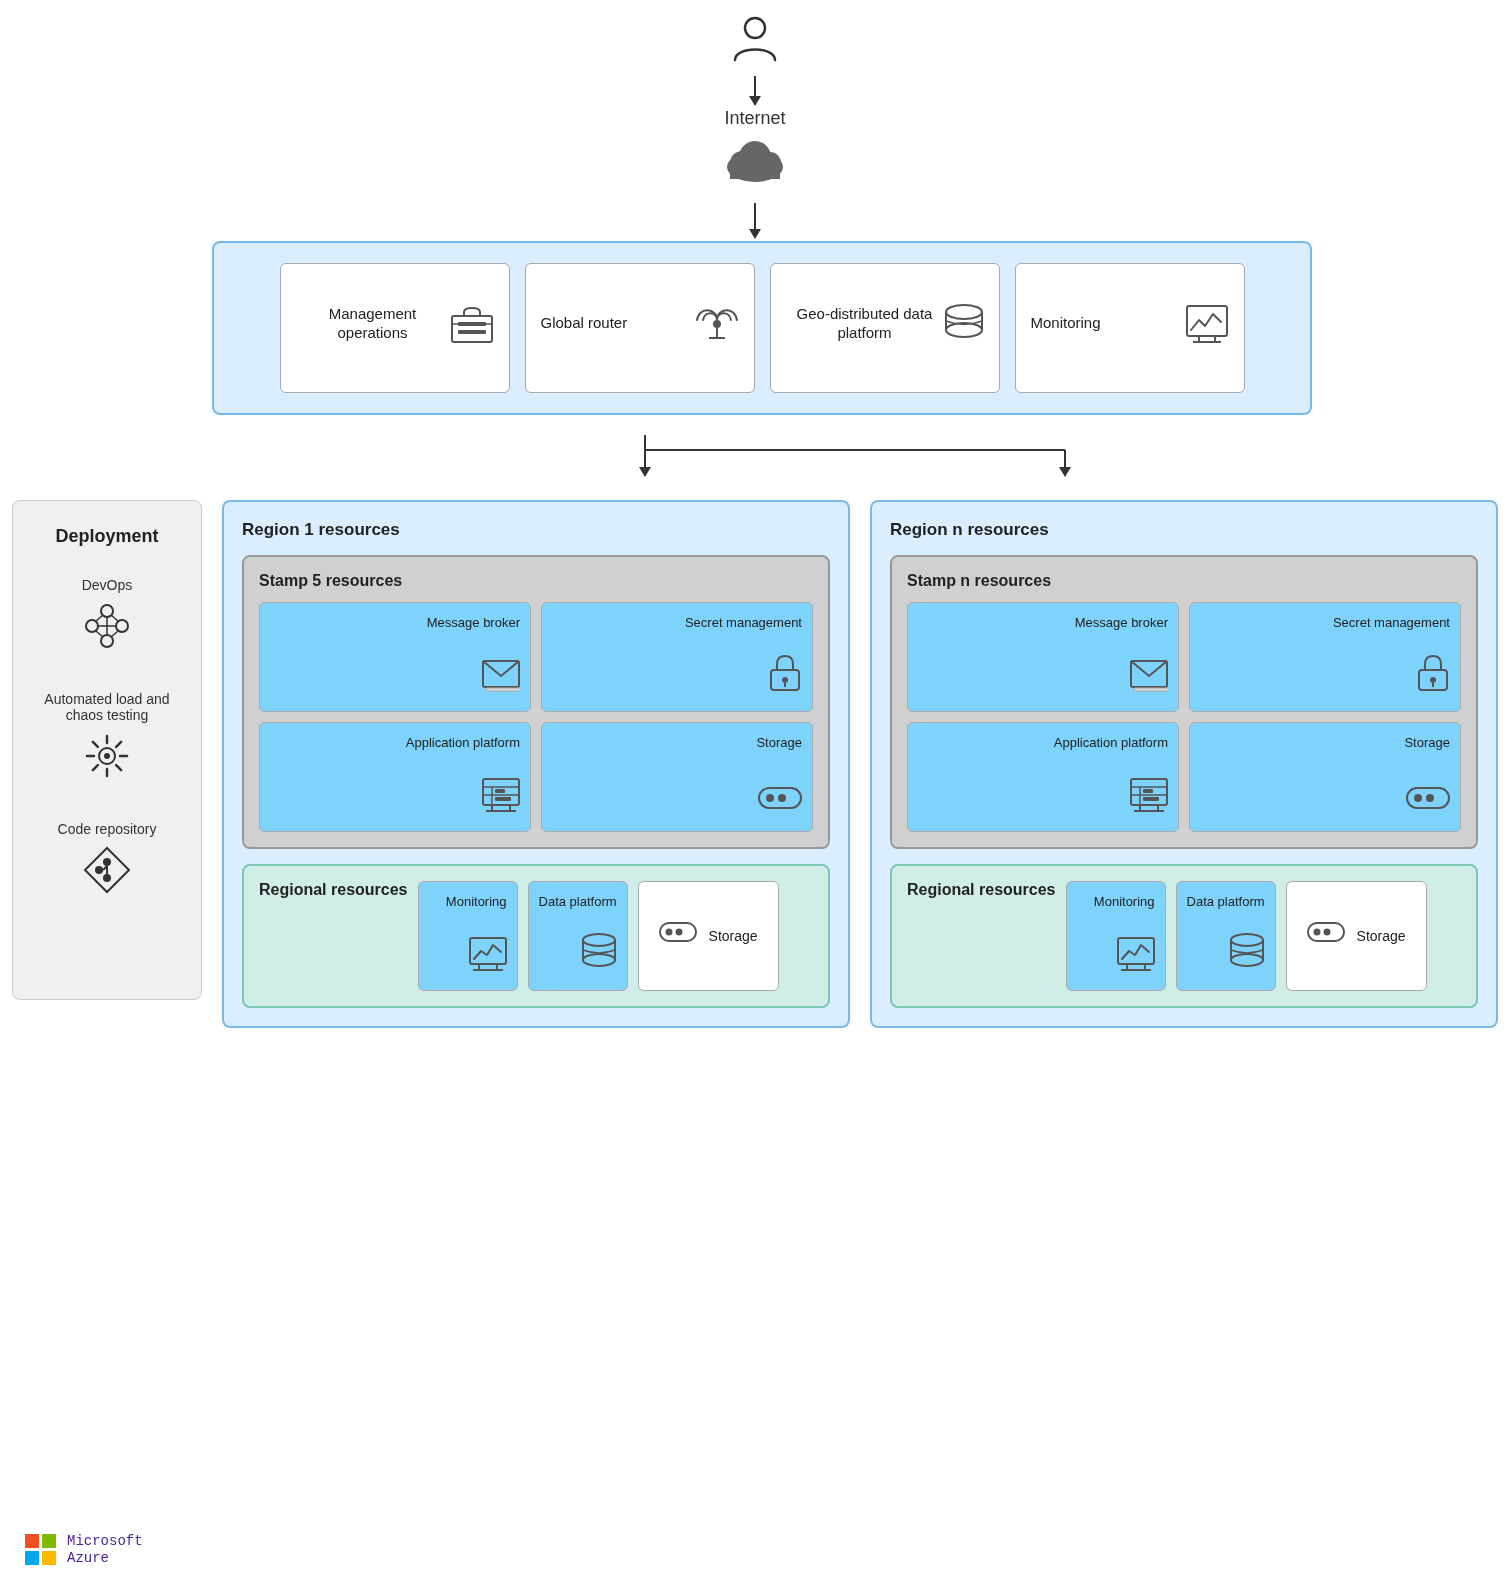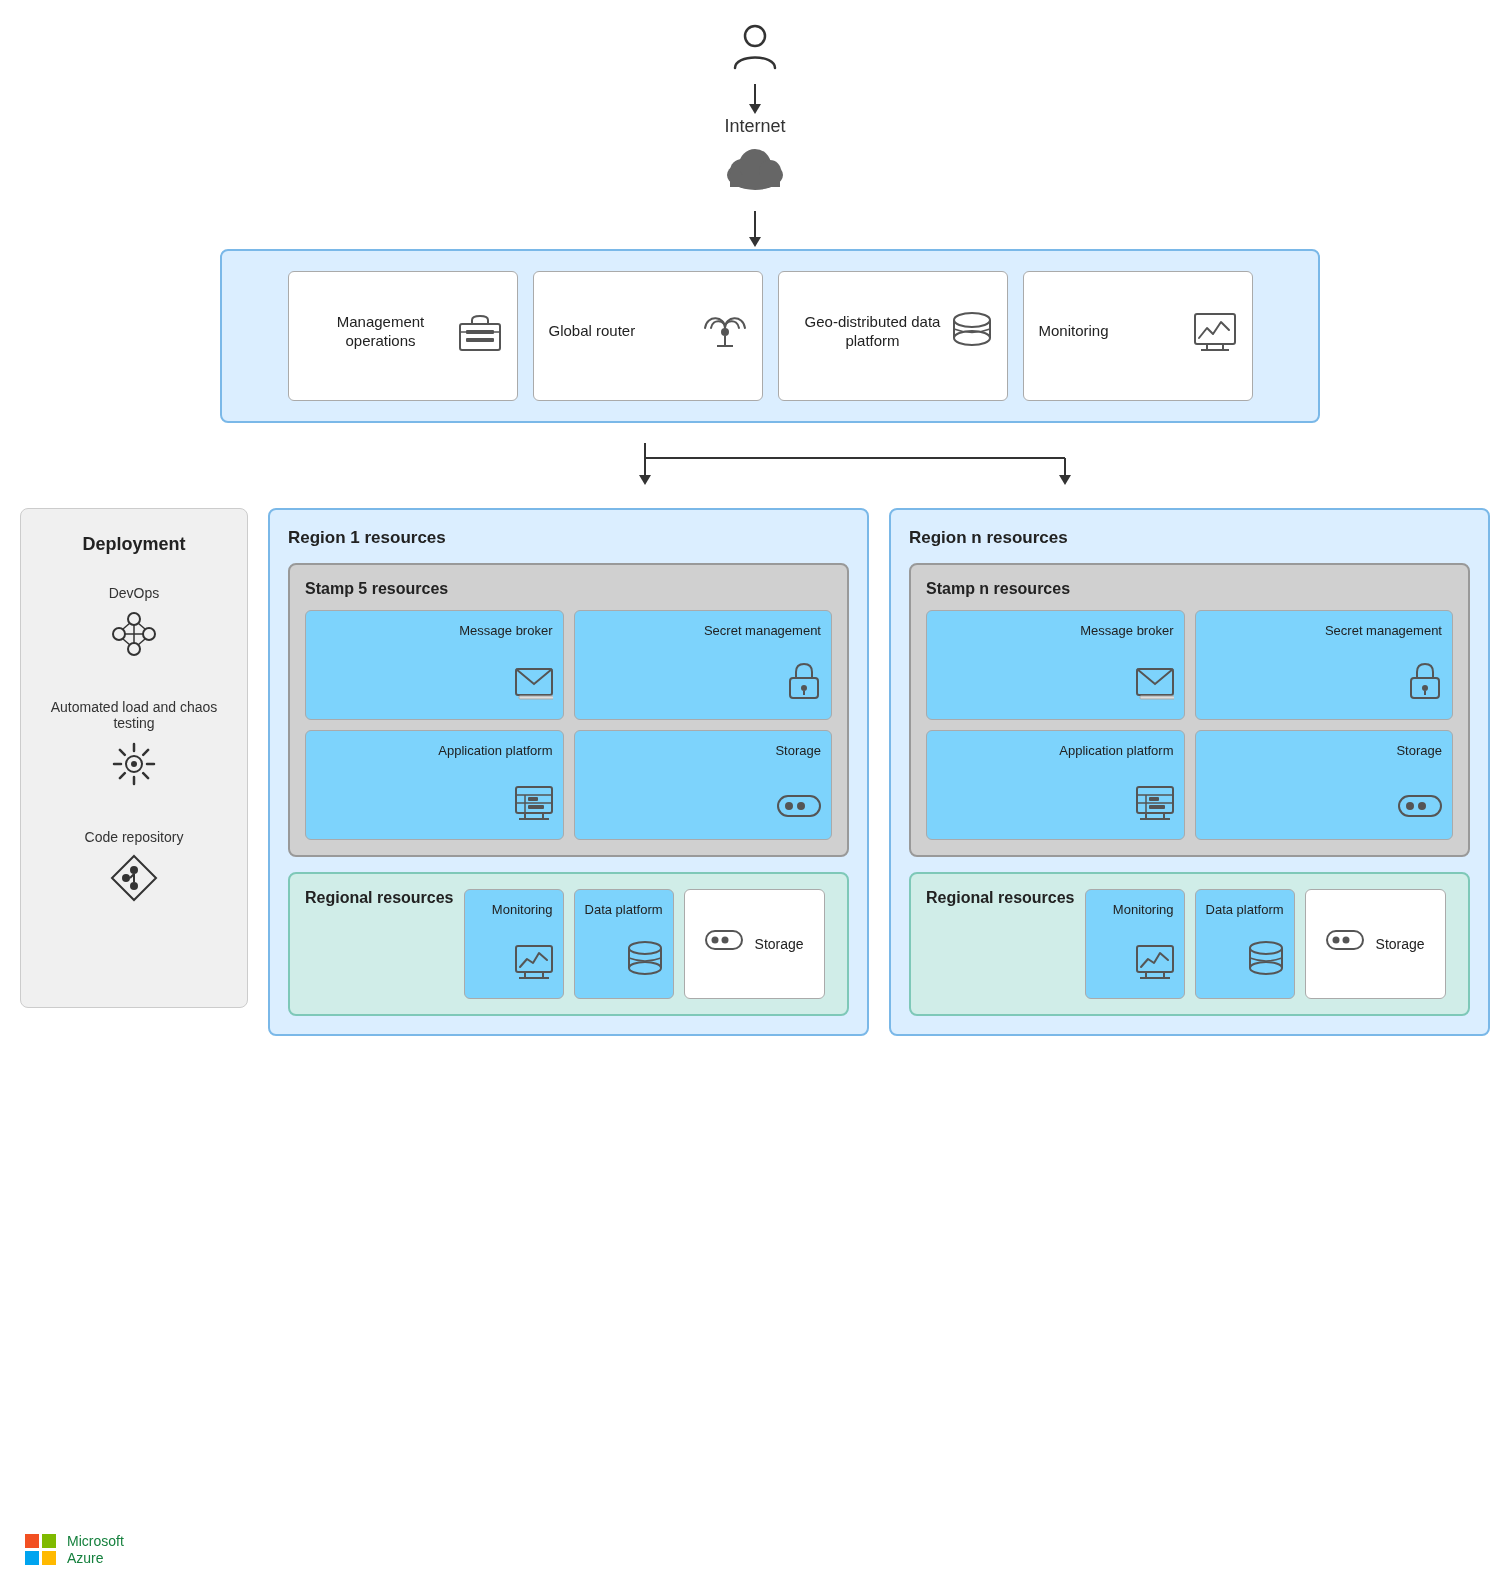--- a/index.html
+++ b/index.html
@@ -9,21 +9,21 @@
       width: 1510px;
       min-height: 1592px;
       position: relative;
       overflow-x: hidden;
     }
 
     .main-container {
       width: 1510px;
       min-height: 1592px;
       position: relative;
-      padding: 20px;
+      padding: 12px;
     }
 
     
     .internet-section {
       display: flex;
       flex-direction: column;
       align-items: center;
       margin-bottom: 10px;
     }
 
@@ -76,21 +76,21 @@
       margin-top: 10px;
       align-items: flex-start;
     }
 
     
     .deployment-box {
       background: #f0f0f0;
       border: 1.5px solid #ccc;
       border-radius: 8px;
       padding: 25px 20px;
-      width: 228px;
+      width: 190px;
       min-height: 500px;
       display: flex;
       flex-direction: column;
       align-items: center;
       gap: 30px;
       flex-shrink: 0;
     }
     .deployment-title {
       font-weight: bold;
       font-size: 18px;
@@ -242,22 +242,23 @@
       gap: 2px;
       width: 32px;
       height: 32px;
     }
     .sq-red { background: #f25022; width: 14px; height: 14px; }
     .sq-green { background: #7fba00; width: 14px; height: 14px; }
     .sq-blue { background: #00a4ef; width: 14px; height: 14px; }
     .sq-yellow { background: #ffb900; width: 14px; height: 14px; }
     .azure-text {
       font-size: 14px;
-      color: #15803d;
+      color: #4c1d95;
       line-height: 1.2;
+      font-family: Liberation Mono, monospace;
     }
   </style>
 </head>
 <body>
 
 <div class="main-container">
 
   <div class="internet-section">
 
     <div style="font-size:52px; color:#333; line-height:1; margin-bottom:4px;">

